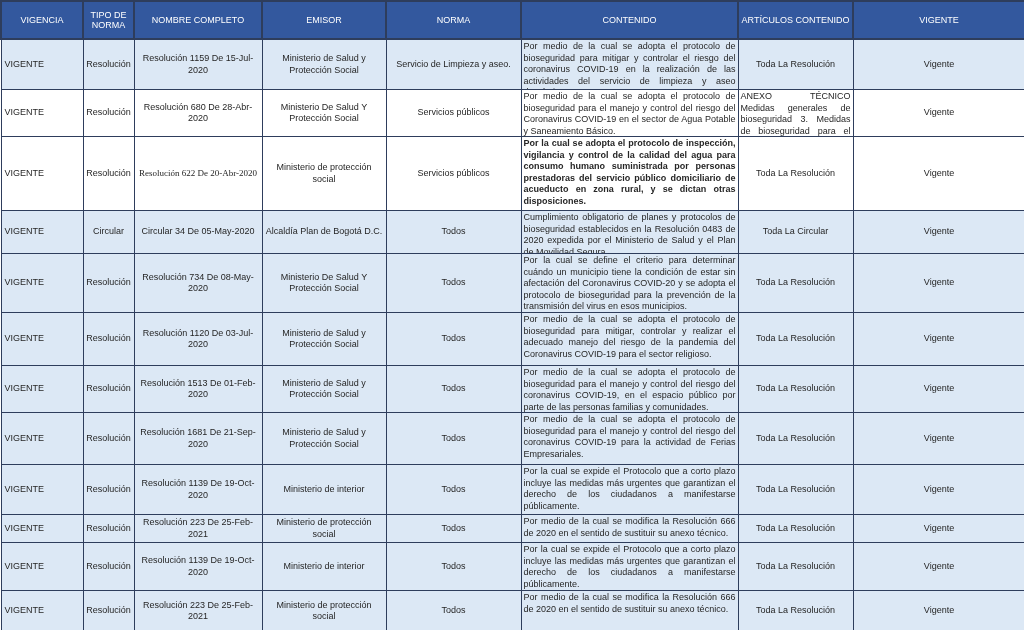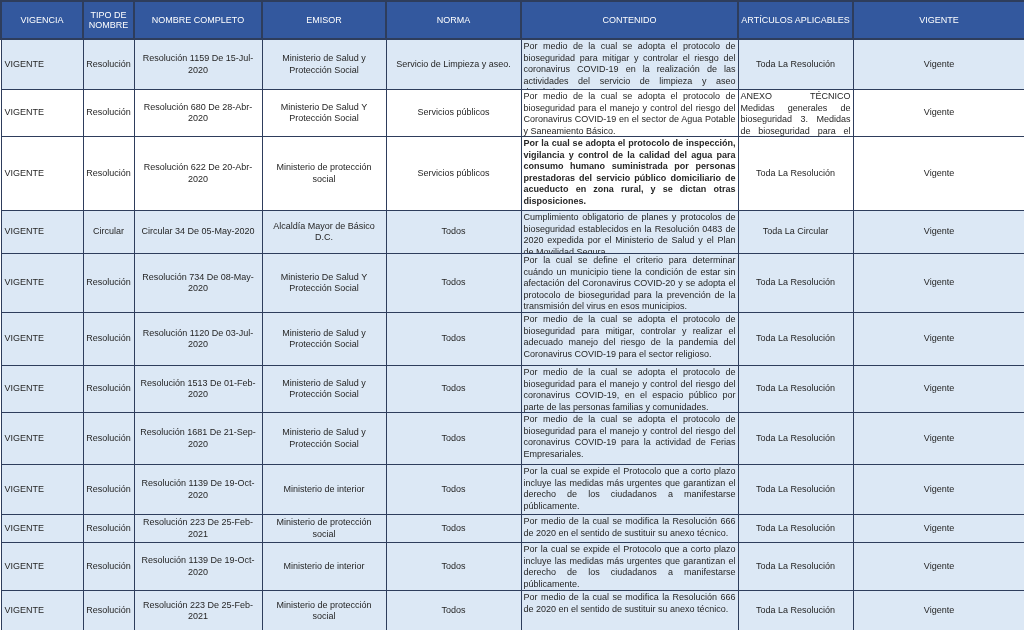--- a/index.html
+++ b/index.html
@@ -61,26 +61,26 @@
       <col style="width:128px">
       <col style="width:124px">
     <col style="width:135px">
       <col style="width:217px">
       <col style="width:115px">
       <col style="width:172px">
   </colgroup>
   <thead>
     <tr>
       <th>VIGENCIA</th>
-      <th>TIPO DE NOMBRE</th>
+      <th>TIPO DE NORMA</th>
       <th>NOMBRE COMPLETO</th>
       <th>EMISOR</th>
       <th>NORMA</th>
       <th>CONTENIDO</th>
-      <th>ARTÍCULOS APLICABLES</th>
+      <th>ARTÍCULOS CONTENIDO</th>
       <th>VIGENTE</th>
     </tr>
   </thead>
   <tbody>
       <tr class="shaded">
         <td>
           <div class="cw c-vigencia a-left" style="height: 49px;">
             <span>VIGENTE</span>
           </div>
         </td>
@@ -167,21 +167,21 @@
           <div class="cw c-vigencia a-left" style="height: 73px;">
             <span>VIGENTE</span>
           </div>
         </td>
         <td>
           <div class="cw a-center" style="height: 73px;">
             <span>Resolución</span>
           </div>
         </td>
         <td>
-          <div class="cw c-nombre a-center" style="height: 73px;">
+          <div class="cw c-nombre a-center" style="height: 73px; font-family: Liberation Serif, serif;">
             <span>Resolución 622 De 20-Abr-2020</span>
           </div>
         </td>
         <td>
           <div class="cw a-center" style="height: 73px;">
             <span>Ministerio de protección social</span>
           </div>
         </td>
         <td>
           <div class="cw a-center" style="height: 73px;">
@@ -215,21 +215,21 @@
             <span>Circular</span>
           </div>
         </td>
         <td>
           <div class="cw c-nombre a-center" style="height: 42px;">
             <span>Circular 34 De 05-May-2020</span>
           </div>
         </td>
         <td>
           <div class="cw a-center" style="height: 42px;">
-            <span>Alcaldía Mayor de Básico D.C.</span>
+            <span>Alcaldía Plan de Bogotá D.C.</span>
           </div>
         </td>
         <td>
           <div class="cw a-center" style="height: 42px;">
             <span>Todos</span>
           </div>
         </td>
         <td>
           <div class="cw a-justify v-top" style="height: 42px;">
             <span>Cumplimiento obligatorio de planes y protocolos de bioseguridad establecidos en la Resolución 0483 de 2020 expedida por el Ministerio de Salud y el Plan de Movilidad Segura.</span>

